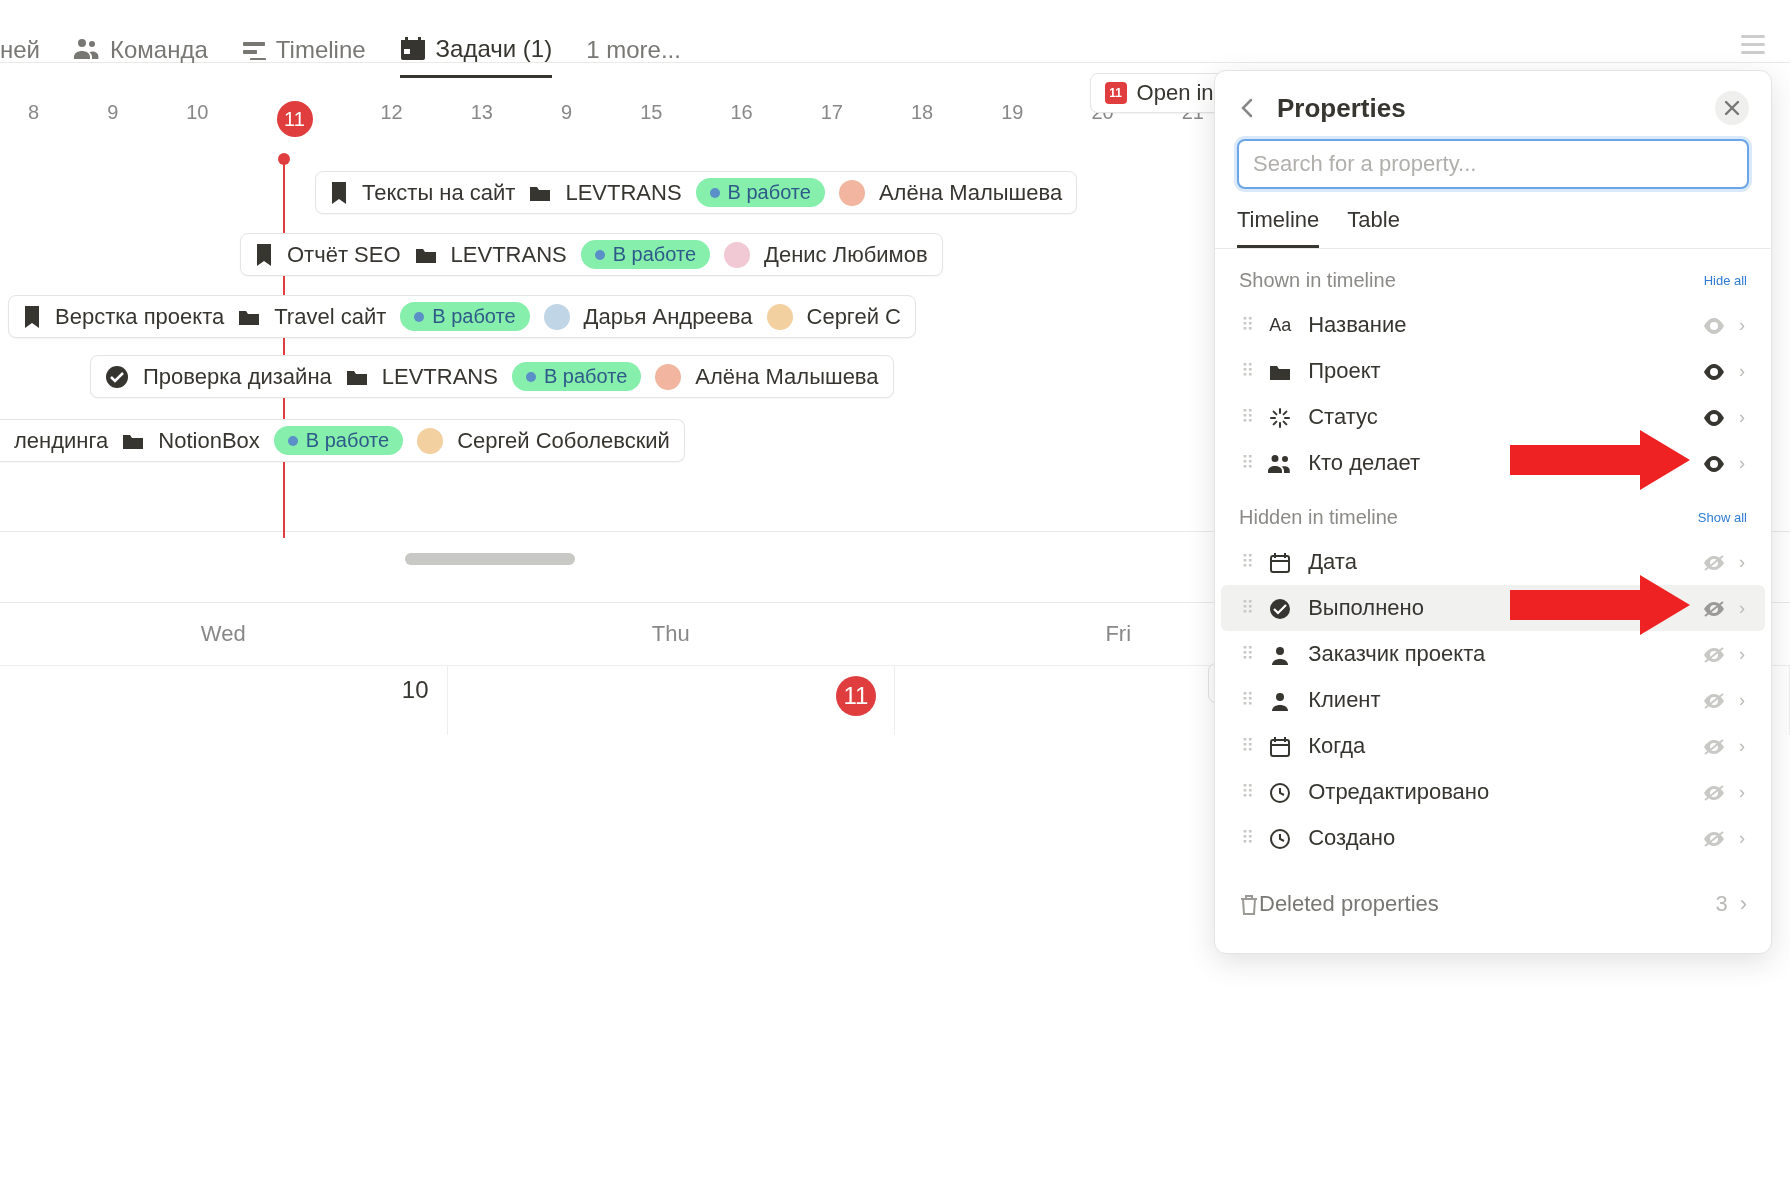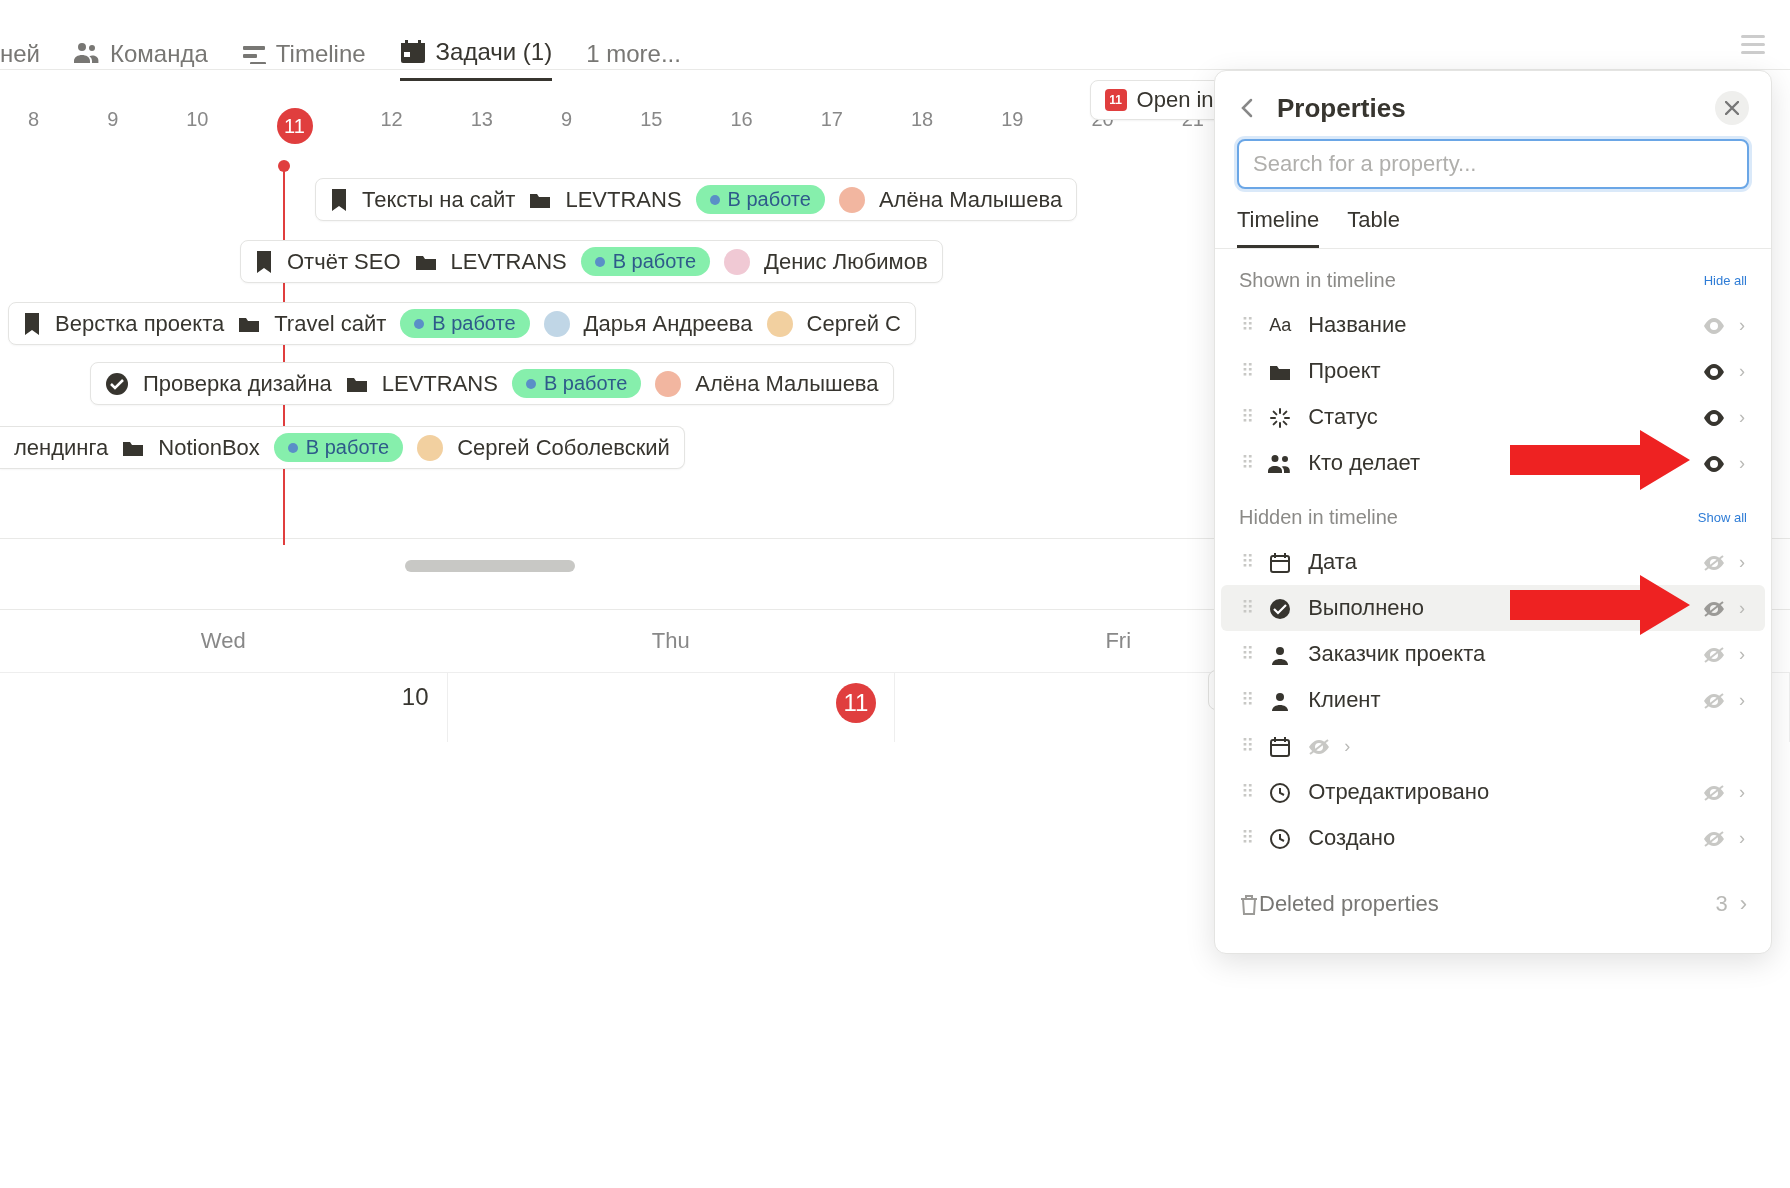--- a/index.html
+++ b/index.html
@@ -3,21 +3,21 @@
 <meta charset="utf-8">
 <style>
 * { box-sizing: border-box; margin: 0; padding: 0; }
 body { font-family: -apple-system, BlinkMacSystemFont, "Segoe UI", Helvetica, Arial, sans-serif; background: #fff; color: #37352f; width: 1790px; height: 1188px; overflow: hidden; position: relative; }
 
 
 .top-menu-icon { position: absolute; top: 30px; right: 25px; color: #bbb; font-size: 28px; line-height: 8px; }
 .top-menu-icon div { width: 24px; height: 3px; background: #ccc; margin: 5px 0; border-radius: 2px; }
 
 
-.tabs { display: flex; align-items: center; height: 70px; padding-left: 0; gap: 34px; font-size: 24px; color: #787774; border-bottom: 1px solid #e9e9e7; padding-top: 50px; }
+.tabs { display: flex; align-items: center; height: 63px; padding-left: 0; gap: 34px; font-size: 24px; color: #787774; border-bottom: 1px solid #e9e9e7; padding-top: 50px; }
 .tab { display: inline-flex; align-items: center; gap: 10px; cursor: pointer; padding-bottom: 12px; }
 .tab.active { color: #37352f; border-bottom: 3px solid #37352f; }
 .filter-icon { color: #2e7cd6; position: absolute; right: 460px; top: 80px; }
 .nodate { position: absolute; right: 510px; top: 82px; color: #888; font-size: 24px; }
 
 
 .timeline-area { position: relative; }
 .open-cal-btn { position: absolute; top: 10px; right: 466px; background: #fff; border: 1px solid #e4e4e2; border-radius: 8px; padding: 6px 14px; display: flex; align-items: center; gap: 10px; font-size: 22px; color: #37352f; box-shadow: 0 1px 2px rgba(0,0,0,0.05); }
 .cal-glyph { width: 22px; height: 22px; background: #e03e3e; border-radius: 4px; display: inline-flex; align-items: center; justify-content: center; color: #fff; font-size: 12px; font-weight: 600; }
 .date-row { display: flex; gap: 68px; padding: 38px 0 14px 28px; font-size: 20px; color: #888; }
@@ -378,20 +378,21 @@
     <span class="chev">›</span>
   </div>
   <div class="prop-row">
     <span class="drag">⠿</span>
     <span class="icon"><svg width="20" height="20">
           <rect x="1" y="3" width="18" height="16" rx="2" fill="none" stroke="#37352f" stroke-width="2"></rect>
           <line x1="1" y1="8" x2="19" y2="8" stroke="#37352f" stroke-width="2"></line>
           <line x1="5" y1="0" x2="5" y2="5" stroke="#37352f" stroke-width="2"></line>
           <line x1="15" y1="0" x2="15" y2="5" stroke="#37352f" stroke-width="2"></line>
         </svg></span>
+    <span class="lbl">Когда</span>
     <span class="eye off"><svg width="22" height="18">
           <path d="M11 2C5 2 1 9 1 9s4 7 10 7 10-7 10-7S17 2 11 2zm0 11a4 4 0 110-8 4 4 0 010 8z" fill="#c8c8c5"></path>
           <line x1="2" y1="16" x2="20" y2="2" stroke="#c8c8c5" stroke-width="2"></line>
         </svg></span>
     <span class="chev">›</span>
   </div>
   <div class="prop-row">
     <span class="drag">⠿</span>
     <span class="icon"><svg width="20" height="20">
           <circle cx="10" cy="10" r="9" fill="none" stroke="#37352f" stroke-width="2"></circle>

